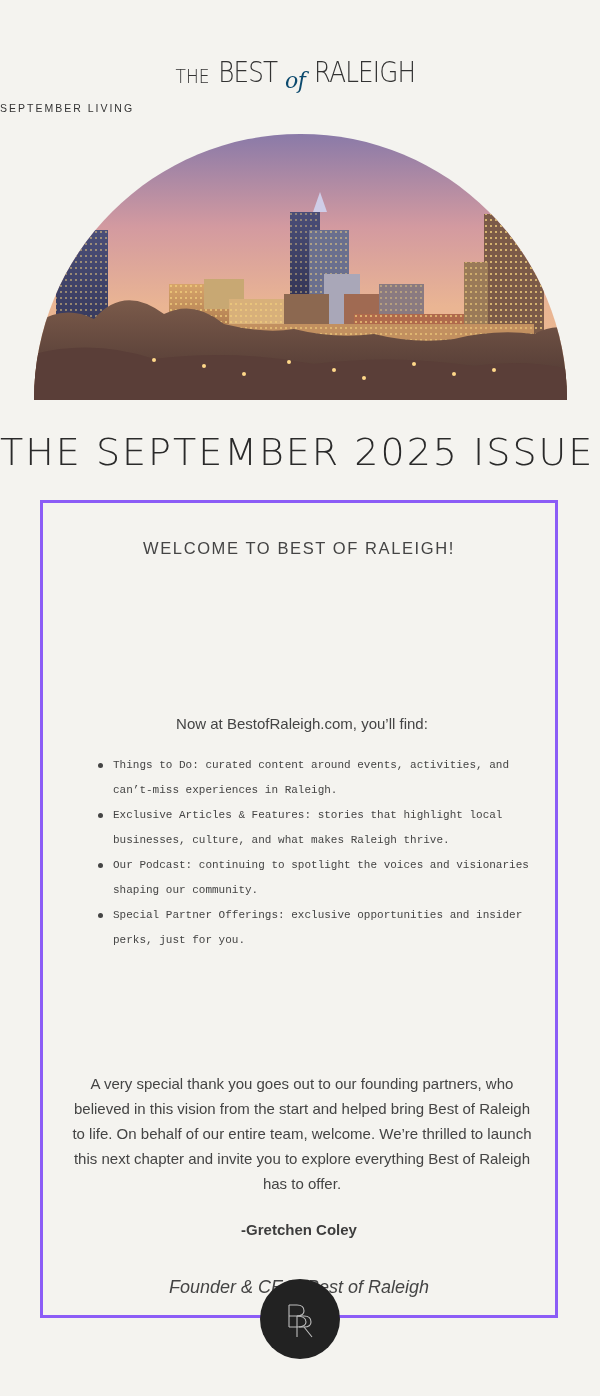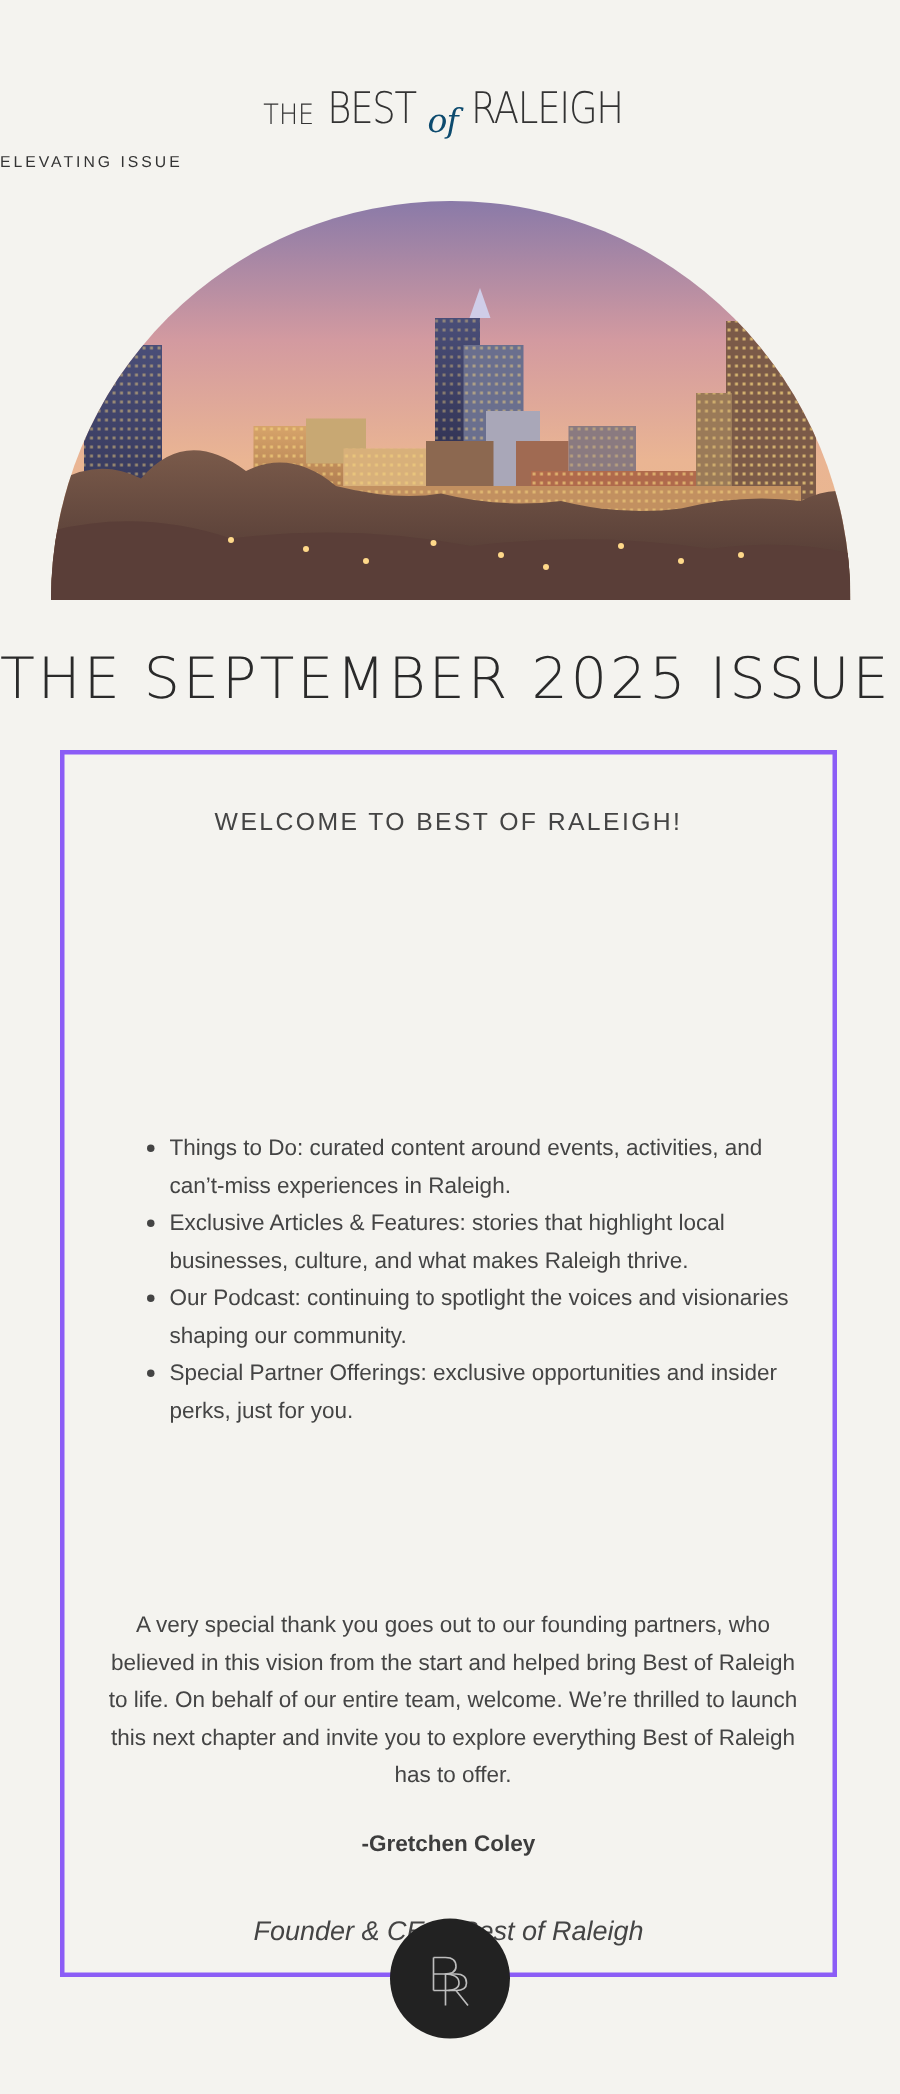--- a/index.html
+++ b/index.html
@@ -38,21 +38,21 @@
     position:absolute; top:36px; left:0; width:100%; text-align:center;
     font-size:16.5px; letter-spacing:1.6px; color:#444;
   }
   .para {
     position:absolute; left:28px; width:462px; text-align:center;
     font-size:15px; line-height:25px; color:#444;
   }
   .p1 { top:84px; }
   .p2 { top:208px; }
   .list { position:absolute; top:250px; left:52px; width:440px; margin:0; padding:0; list-style:none; }
-  .list li { position:relative; padding-left:18px; font-size:15px; line-height:25px; color:#444; }
+  .list li { position:relative; padding-left:18px; font-size:11px; line-height:25px; color:#444;font-family:Liberation Mono, monospace; }
   .list li::before { content:""; position:absolute; left:3px; top:10px; width:5px; height:5px; border-radius:50%; background:#444; }
   .p3 { top:468px; }
   .p4 { top:568px; }
   .sig-name { position:absolute; top:718px; left:0; width:100%; text-align:center; font-size:15px; font-weight:bold; color:#3d3d3d; }
   .sig-role { position:absolute; top:774px; left:0; width:100%; text-align:center; font-size:18px; font-style:italic; color:#444; }
 
   .monogram {
     position:absolute; left:260px; top:1279px; width:80px; height:80px; border-radius:50%;
     background:#222; display:flex; align-items:center; justify-content:center;
   }
@@ -60,21 +60,21 @@
 </head>
 <body>
 
 <div class="logo">
   <div class="logo-main">
     <span class="logo-the">THE</span>
     <span class="logo-best">BEST</span>
     <span class="logo-of">of</span>
     <span class="logo-raleigh">RALEIGH</span>
   </div>
-  <div class="logo-tag">ELEVATING ISSUE</div>
+  <div class="logo-tag">SEPTEMBER LIVING</div>
 </div>
 
 <div class="hero">
   <svg width="533" height="266" viewBox="0 0 533 266">
     <defs>
       <linearGradient id="sky" x1="0" y1="0" x2="0" y2="1">
         <stop offset="0" stop-color="#8a7aa8"></stop>
         <stop offset="0.35" stop-color="#d39aa0"></stop>
         <stop offset="0.65" stop-color="#eab593"></stop>
         <stop offset="1" stop-color="#e8b98a"></stop>
@@ -142,20 +142,21 @@
         <circle cx="460" cy="236" r="2"></circle>
         <circle cx="120" cy="226" r="2"></circle>
     </g>
   </svg>
 </div>
 
 <div class="issue-title">THE SEPTEMBER 2025 ISSUE</div>
 
 <div class="card">
   <div class="welcome">WELCOME TO BEST OF RALEIGH!</div>
+  <div class="para p2">Now at BestofRaleigh.com, you’ll find:</div>
   <ul class="list">
     <li>Things to Do: curated content around events, activities, and can’t-miss experiences in Raleigh.</li>
     <li>Exclusive Articles &amp; Features: stories that highlight local businesses, culture, and what makes Raleigh thrive.</li>
     <li>Our Podcast: continuing to spotlight the voices and visionaries shaping our community.</li>
     <li>Special Partner Offerings: exclusive opportunities and insider perks, just for you.</li>
   </ul>
   <div class="para p4">A very special thank you goes out to our founding partners, who believed in this vision from the start and helped bring Best of Raleigh to life. On behalf of our entire team, welcome. We’re thrilled to launch this next chapter and invite you to explore everything Best of Raleigh has to offer.</div>
   <div class="sig-name">-Gretchen Coley</div>
   <div class="sig-role">Founder &amp; CEO, Best of Raleigh</div>
 </div>

